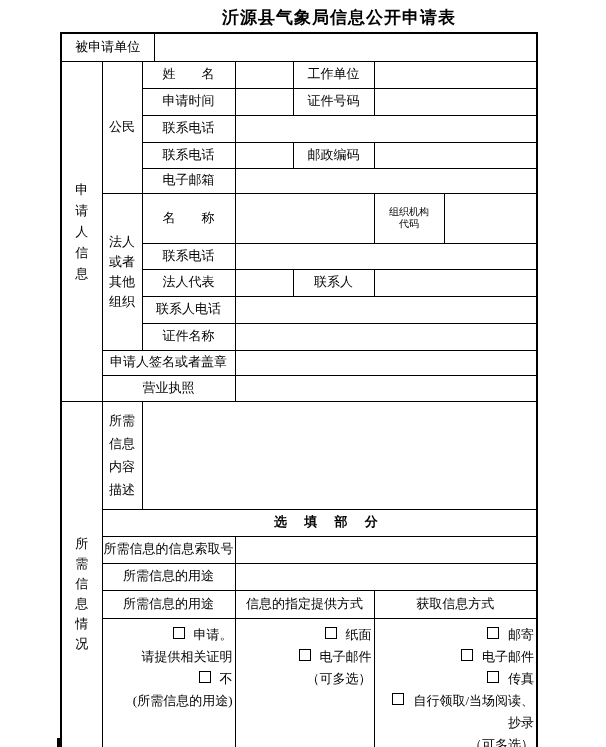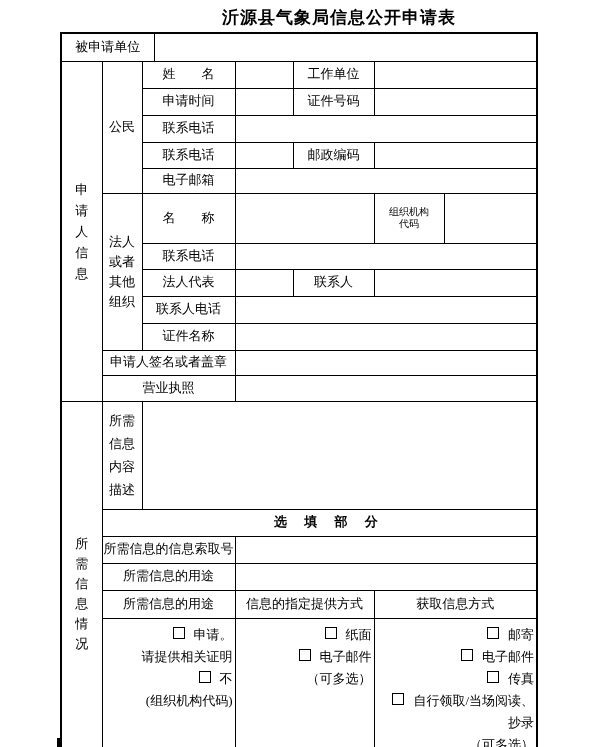--- a/index.html
+++ b/index.html
@@ -186,21 +186,21 @@
 
   <tr style="height:112px">
     <td colspan="3" class="opt">
       <span class="line">
         <span class="cb"></span><span>申请。</span>
       </span>
       <span class="line indent">请提供相关证明</span>
       <span class="line">
         <span class="cb"></span><span>不</span>
       </span>
-      <span class="line flush">(组织机构代码)</span>
+      <span class="line flush">(所需信息的用途)</span>
     </td>
     <td colspan="2" class="opt">
       <span class="line">
         <span class="cb"></span><span>纸面</span>
       </span>
       <span class="line">
         <span class="cb"></span><span>电子邮件</span>
       </span>
       <span class="line flush">（可多选）</span>
     </td>

